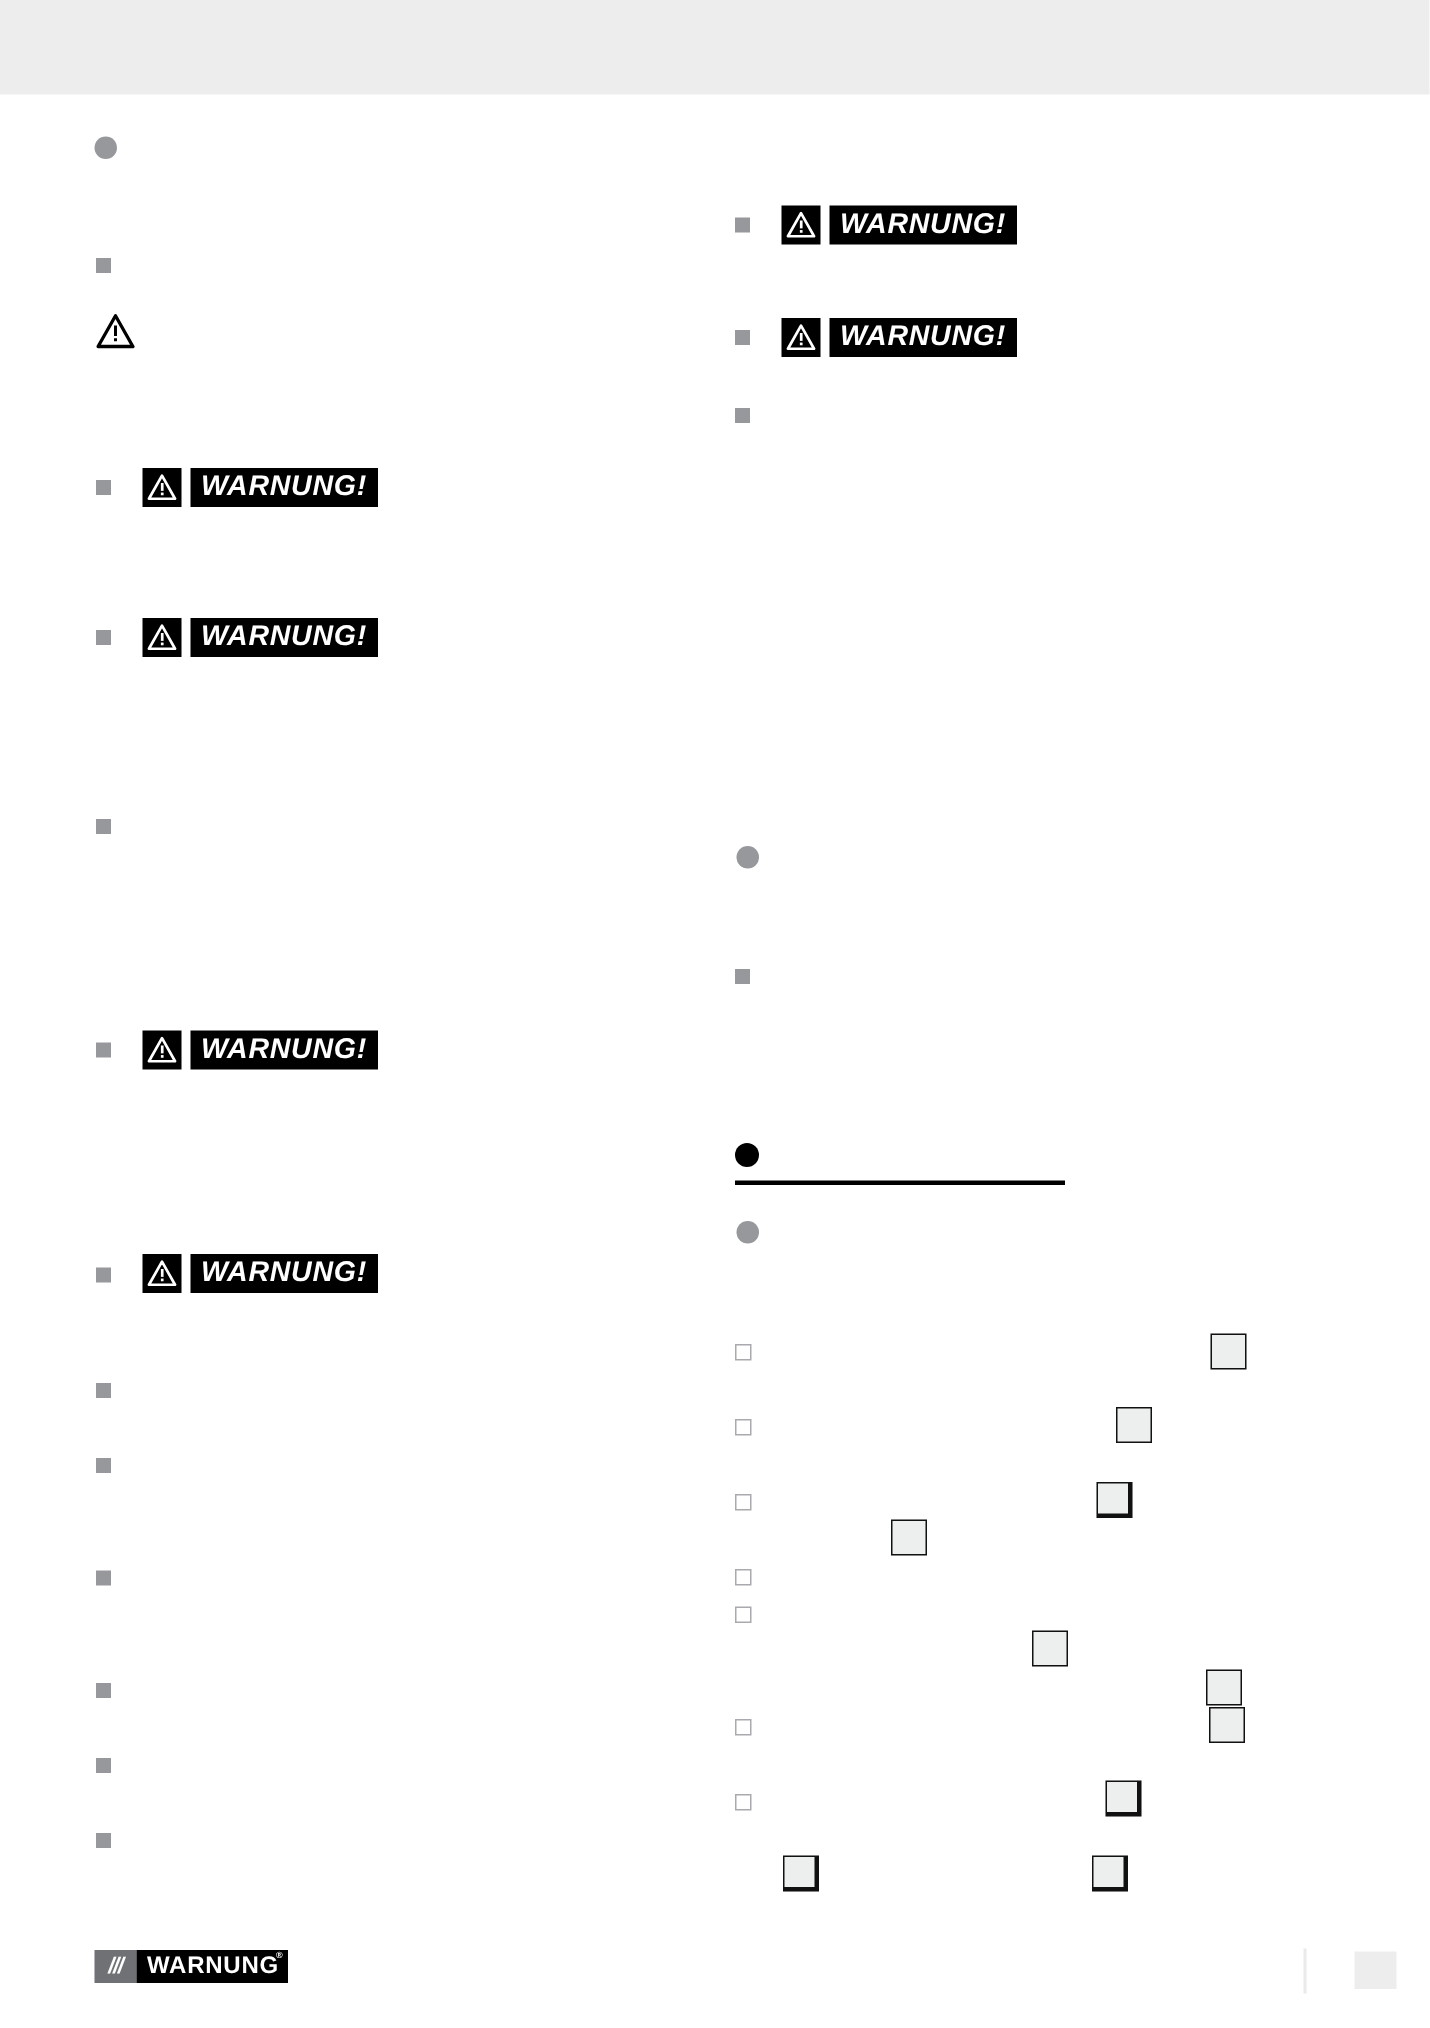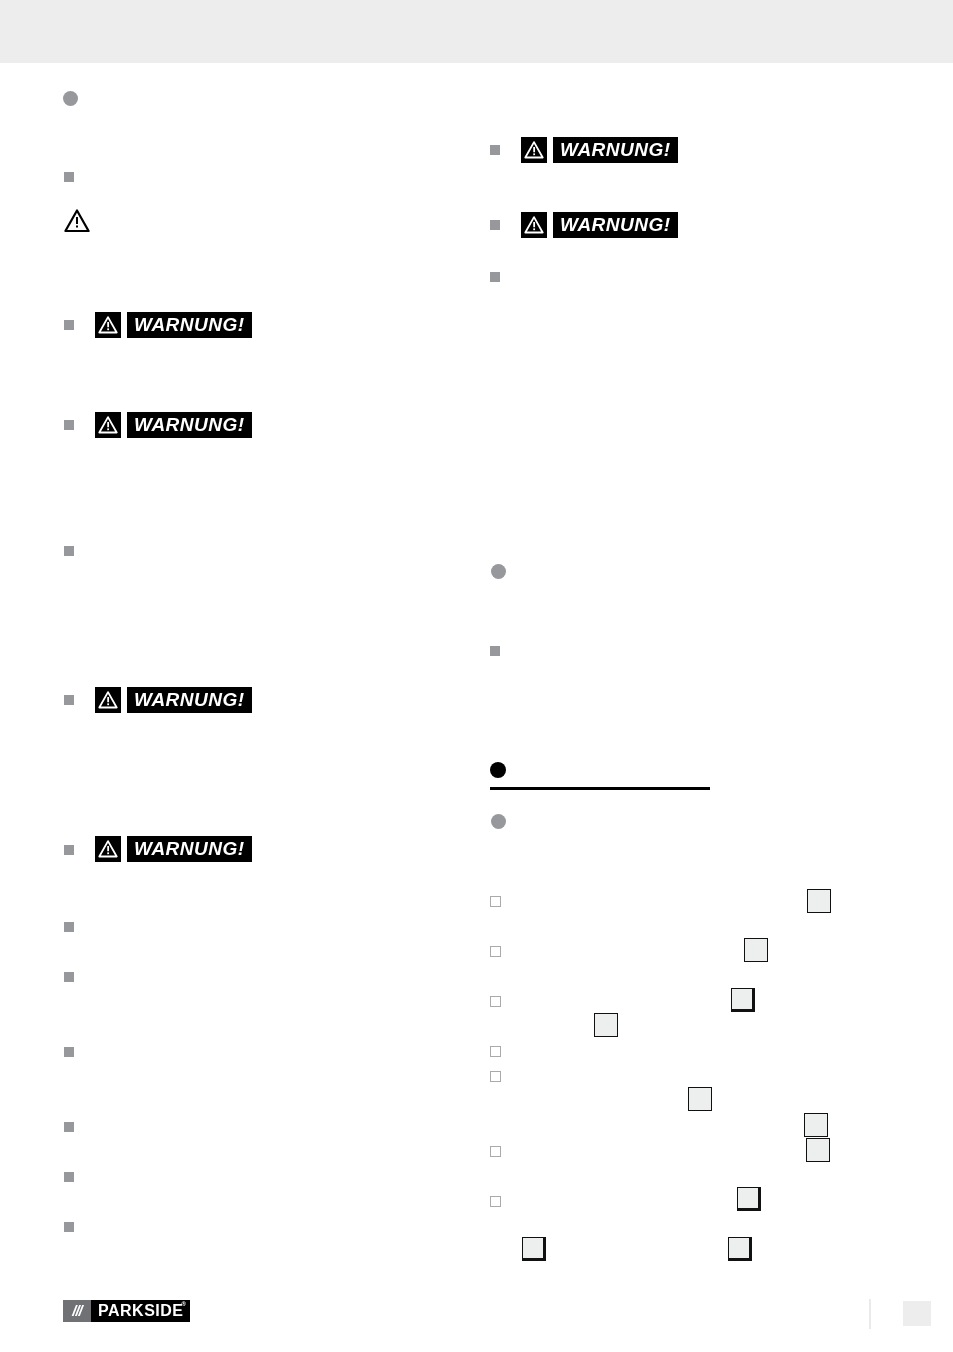--- a/index.html
+++ b/index.html
@@ -223,21 +223,21 @@
       <div class="abs refbox heavy" style="left: 728px; top: 1237px; width: 24px; height: 24px;"></div>
       <div class="abs dot-black" style="left: 490px; top: 762px;"></div>
       <div class="abs rule" style="left: 490px; top: 787px; width: 220px;"></div>
     </div>
 
   <div class="logo" id="brand-logo" style="left: 63px; top: 1300px;">
     <div class="slash-box">
       <span>///</span>
     </div>
     <div class="name-box">
-      <span>PARKSIDE</span>
+      <span>WARNUNG</span>
       <span class="reg">®</span>
     </div>
   </div>
 
   <div class="footer-divider" id="footer-divider" style="left: 869px; top: 1299px; height: 30px;"></div>
   <div class="page-number-box" id="page-number-box" style="left: 903px; top: 1301px; width: 28px; height: 25px;"></div>
 
 </div>
 
 </body></html>

